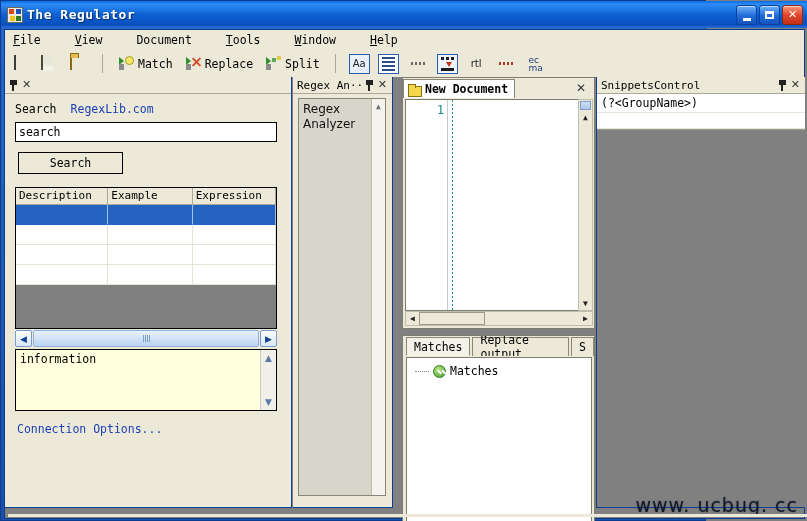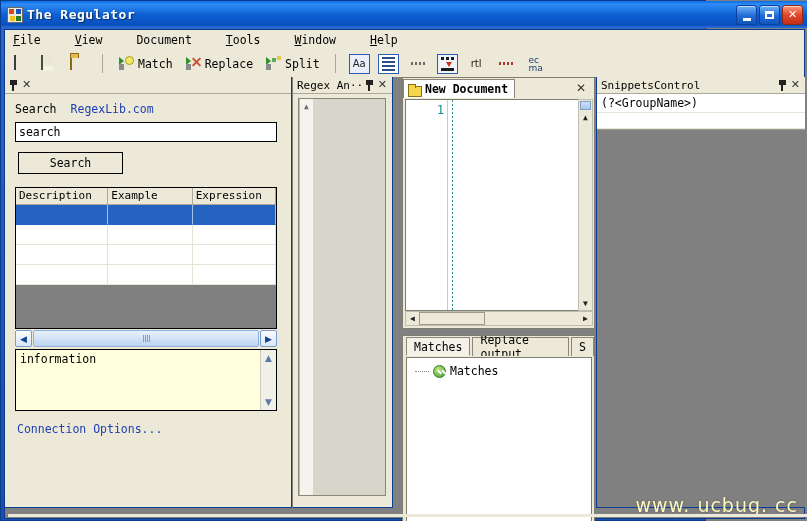--- a/index.html
+++ b/index.html
@@ -244,21 +244,21 @@
     background:#808080; border:1px solid #0a3f96; border-top:0; border-right:0;
   }
   .sn-list { background:#fff; border-bottom:1px solid #9b9b8e; }
   .sn-row { height:19px; padding:2px 0 0 4px; border-bottom:1px solid #e7e5da;
     font-family:"DejaVu Sans Mono",monospace;font-size:11.5px;color:#000; }
   .sn-row.empty { height:16px; }
 
   
   .watermark {
     position:absolute; right:6px; bottom:2px;
-    font-family:"DejaVu Sans",sans-serif; font-size:19px; color:#fef9c3; letter-spacing:1px;
+    font-family:"DejaVu Sans",sans-serif; font-size:19px; color:#0f172a; letter-spacing:1px;
     text-shadow:0 0 2px rgba(0,0,0,.35);
   }
   .statusbar { position:absolute; left:3px; bottom:1px; width:801px; height:3px; background:#ece9d8; }
 </style>
 </head>
 <body>
 
 <div id="app">
 
   <div class="titlebar">
@@ -425,20 +425,24 @@
       <div id="analyzer">
         <div class="panel-head">
           <div class="panel-title">Regex An···</div>
           <div class="panel-btns">
             <span class="pin-ico"></span>
             <span class="x-ico">✕</span>
           </div>
         </div>
         <div class="an-body">
           <div class="an-box">
+            <div class="an-text">
+              <div>Regex</div>
+              <div>Analyzer</div>
+            </div>
             <div class="an-scroll">
               <div class="an-up">▲</div>
             </div>
           </div>
         </div>
       </div>
 
       <div id="editor">
         <div class="doc-tabs">
           <div class="doc-tab">

